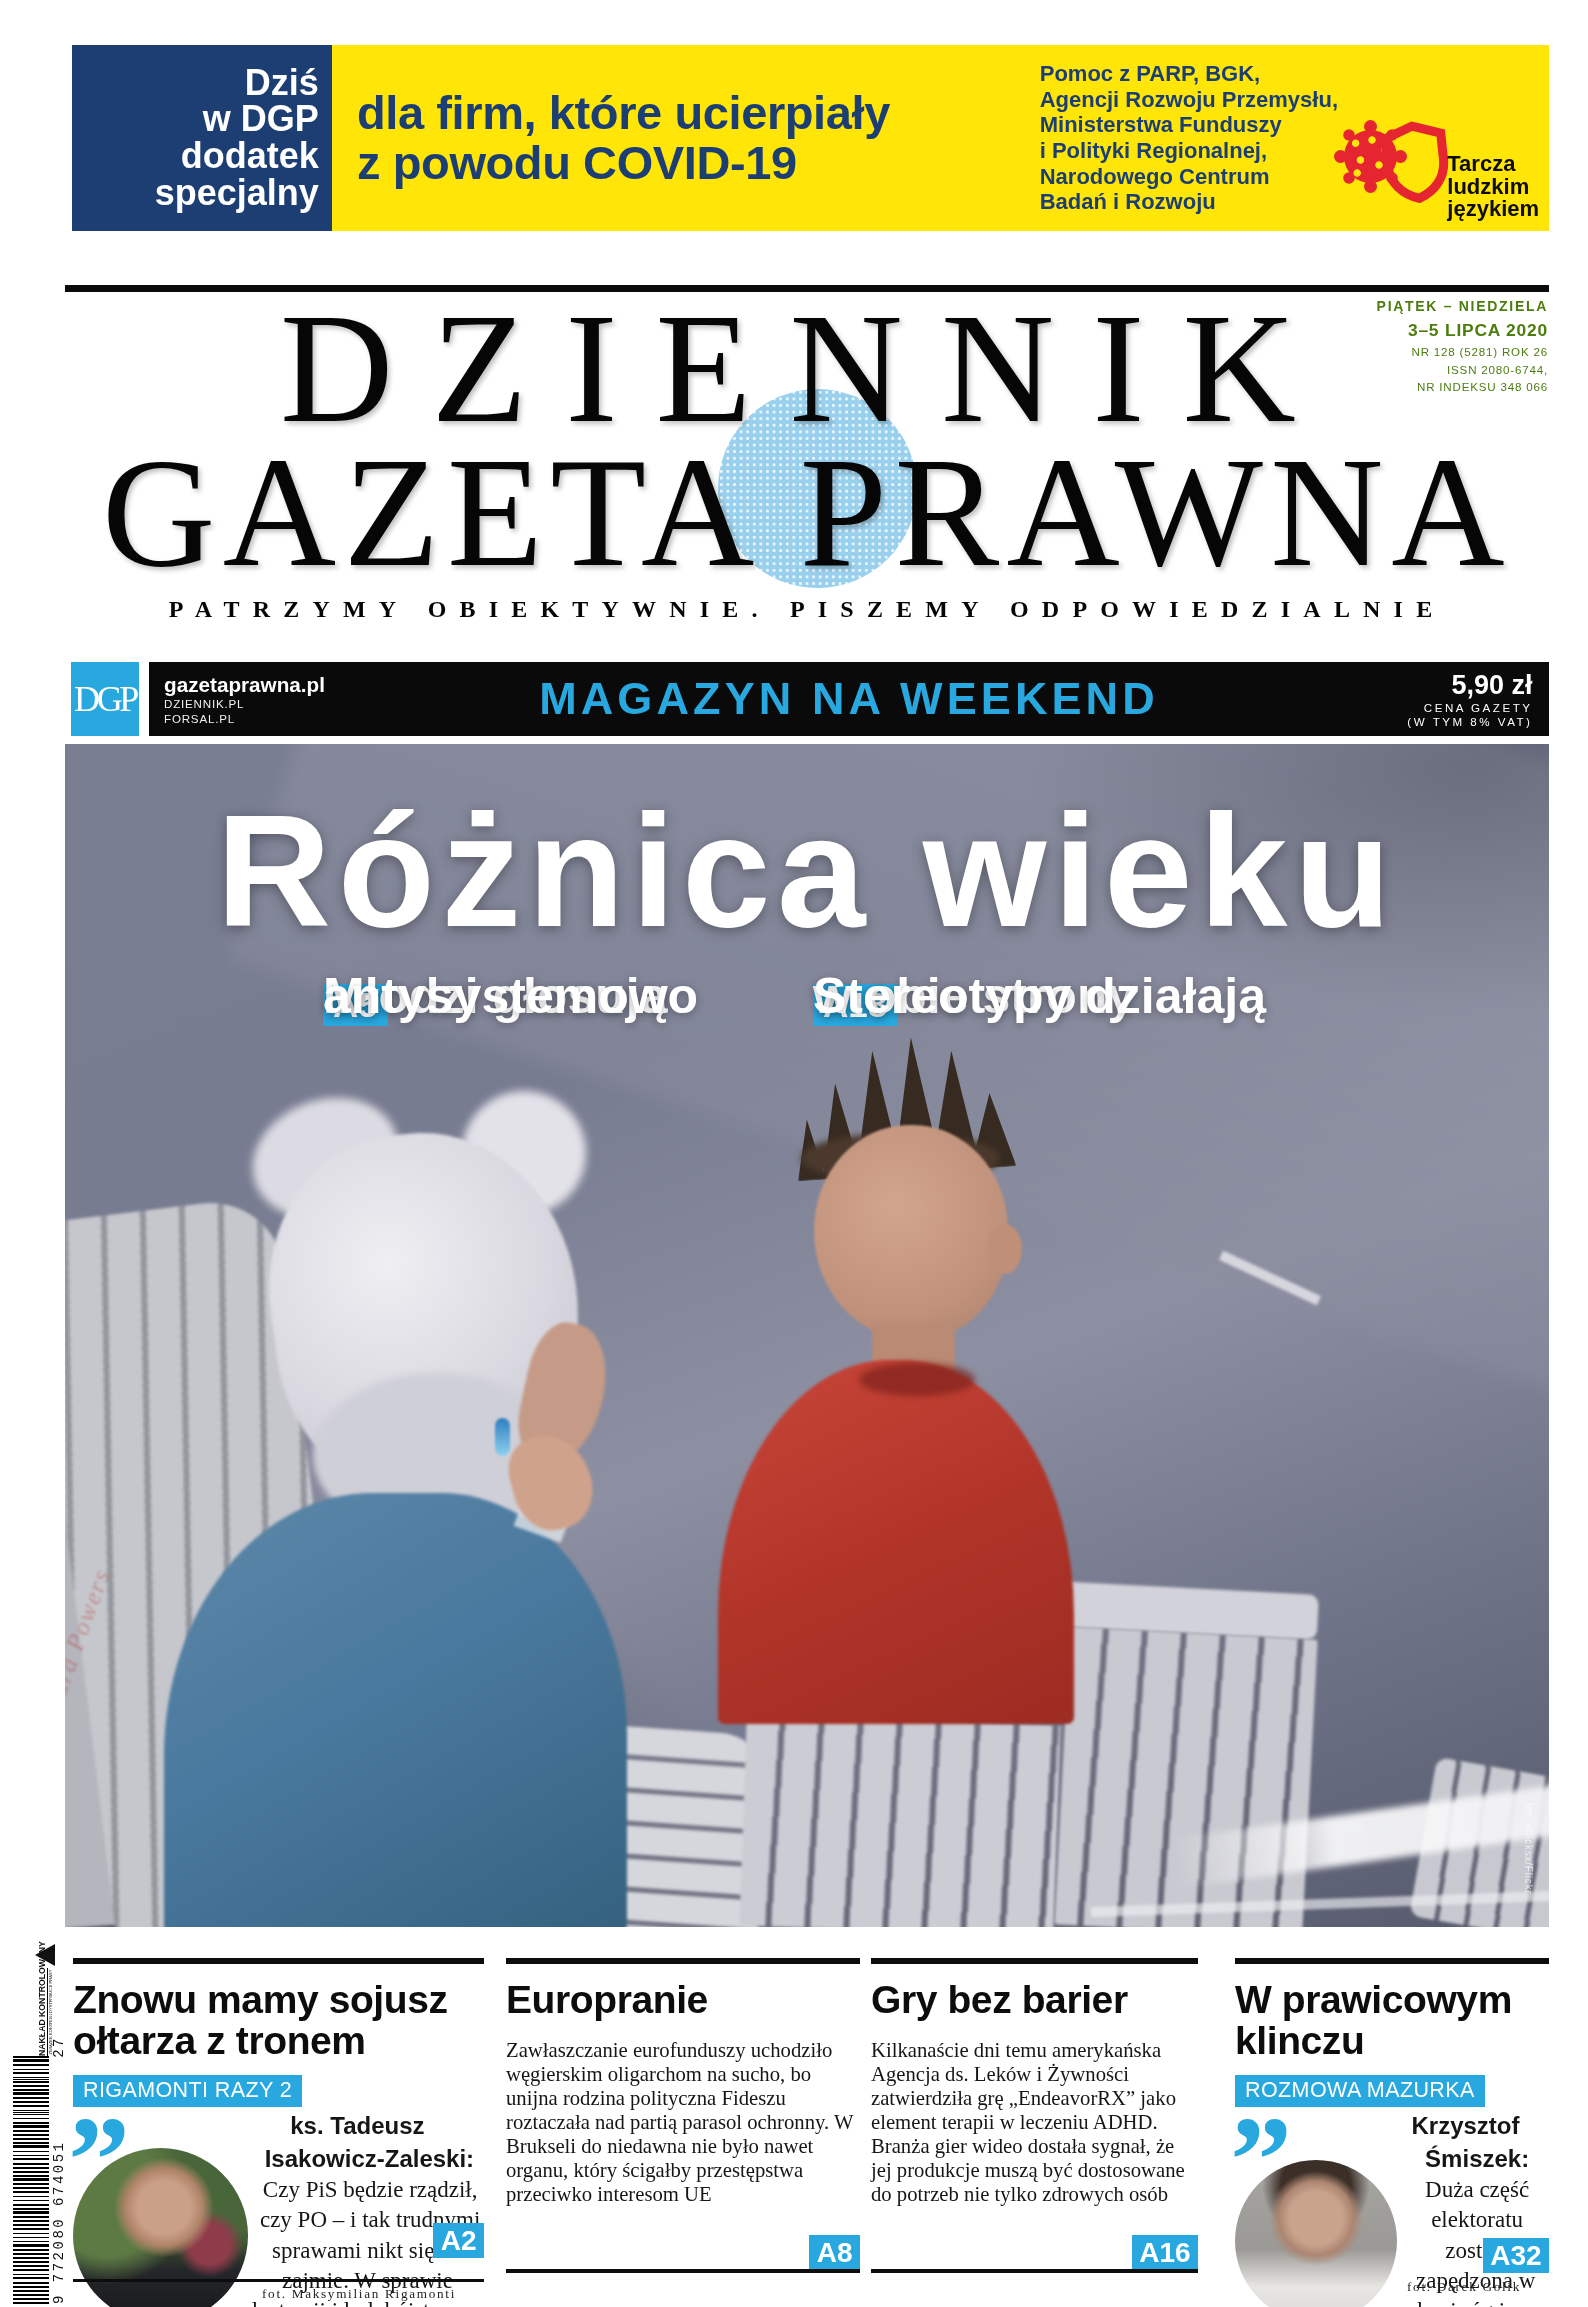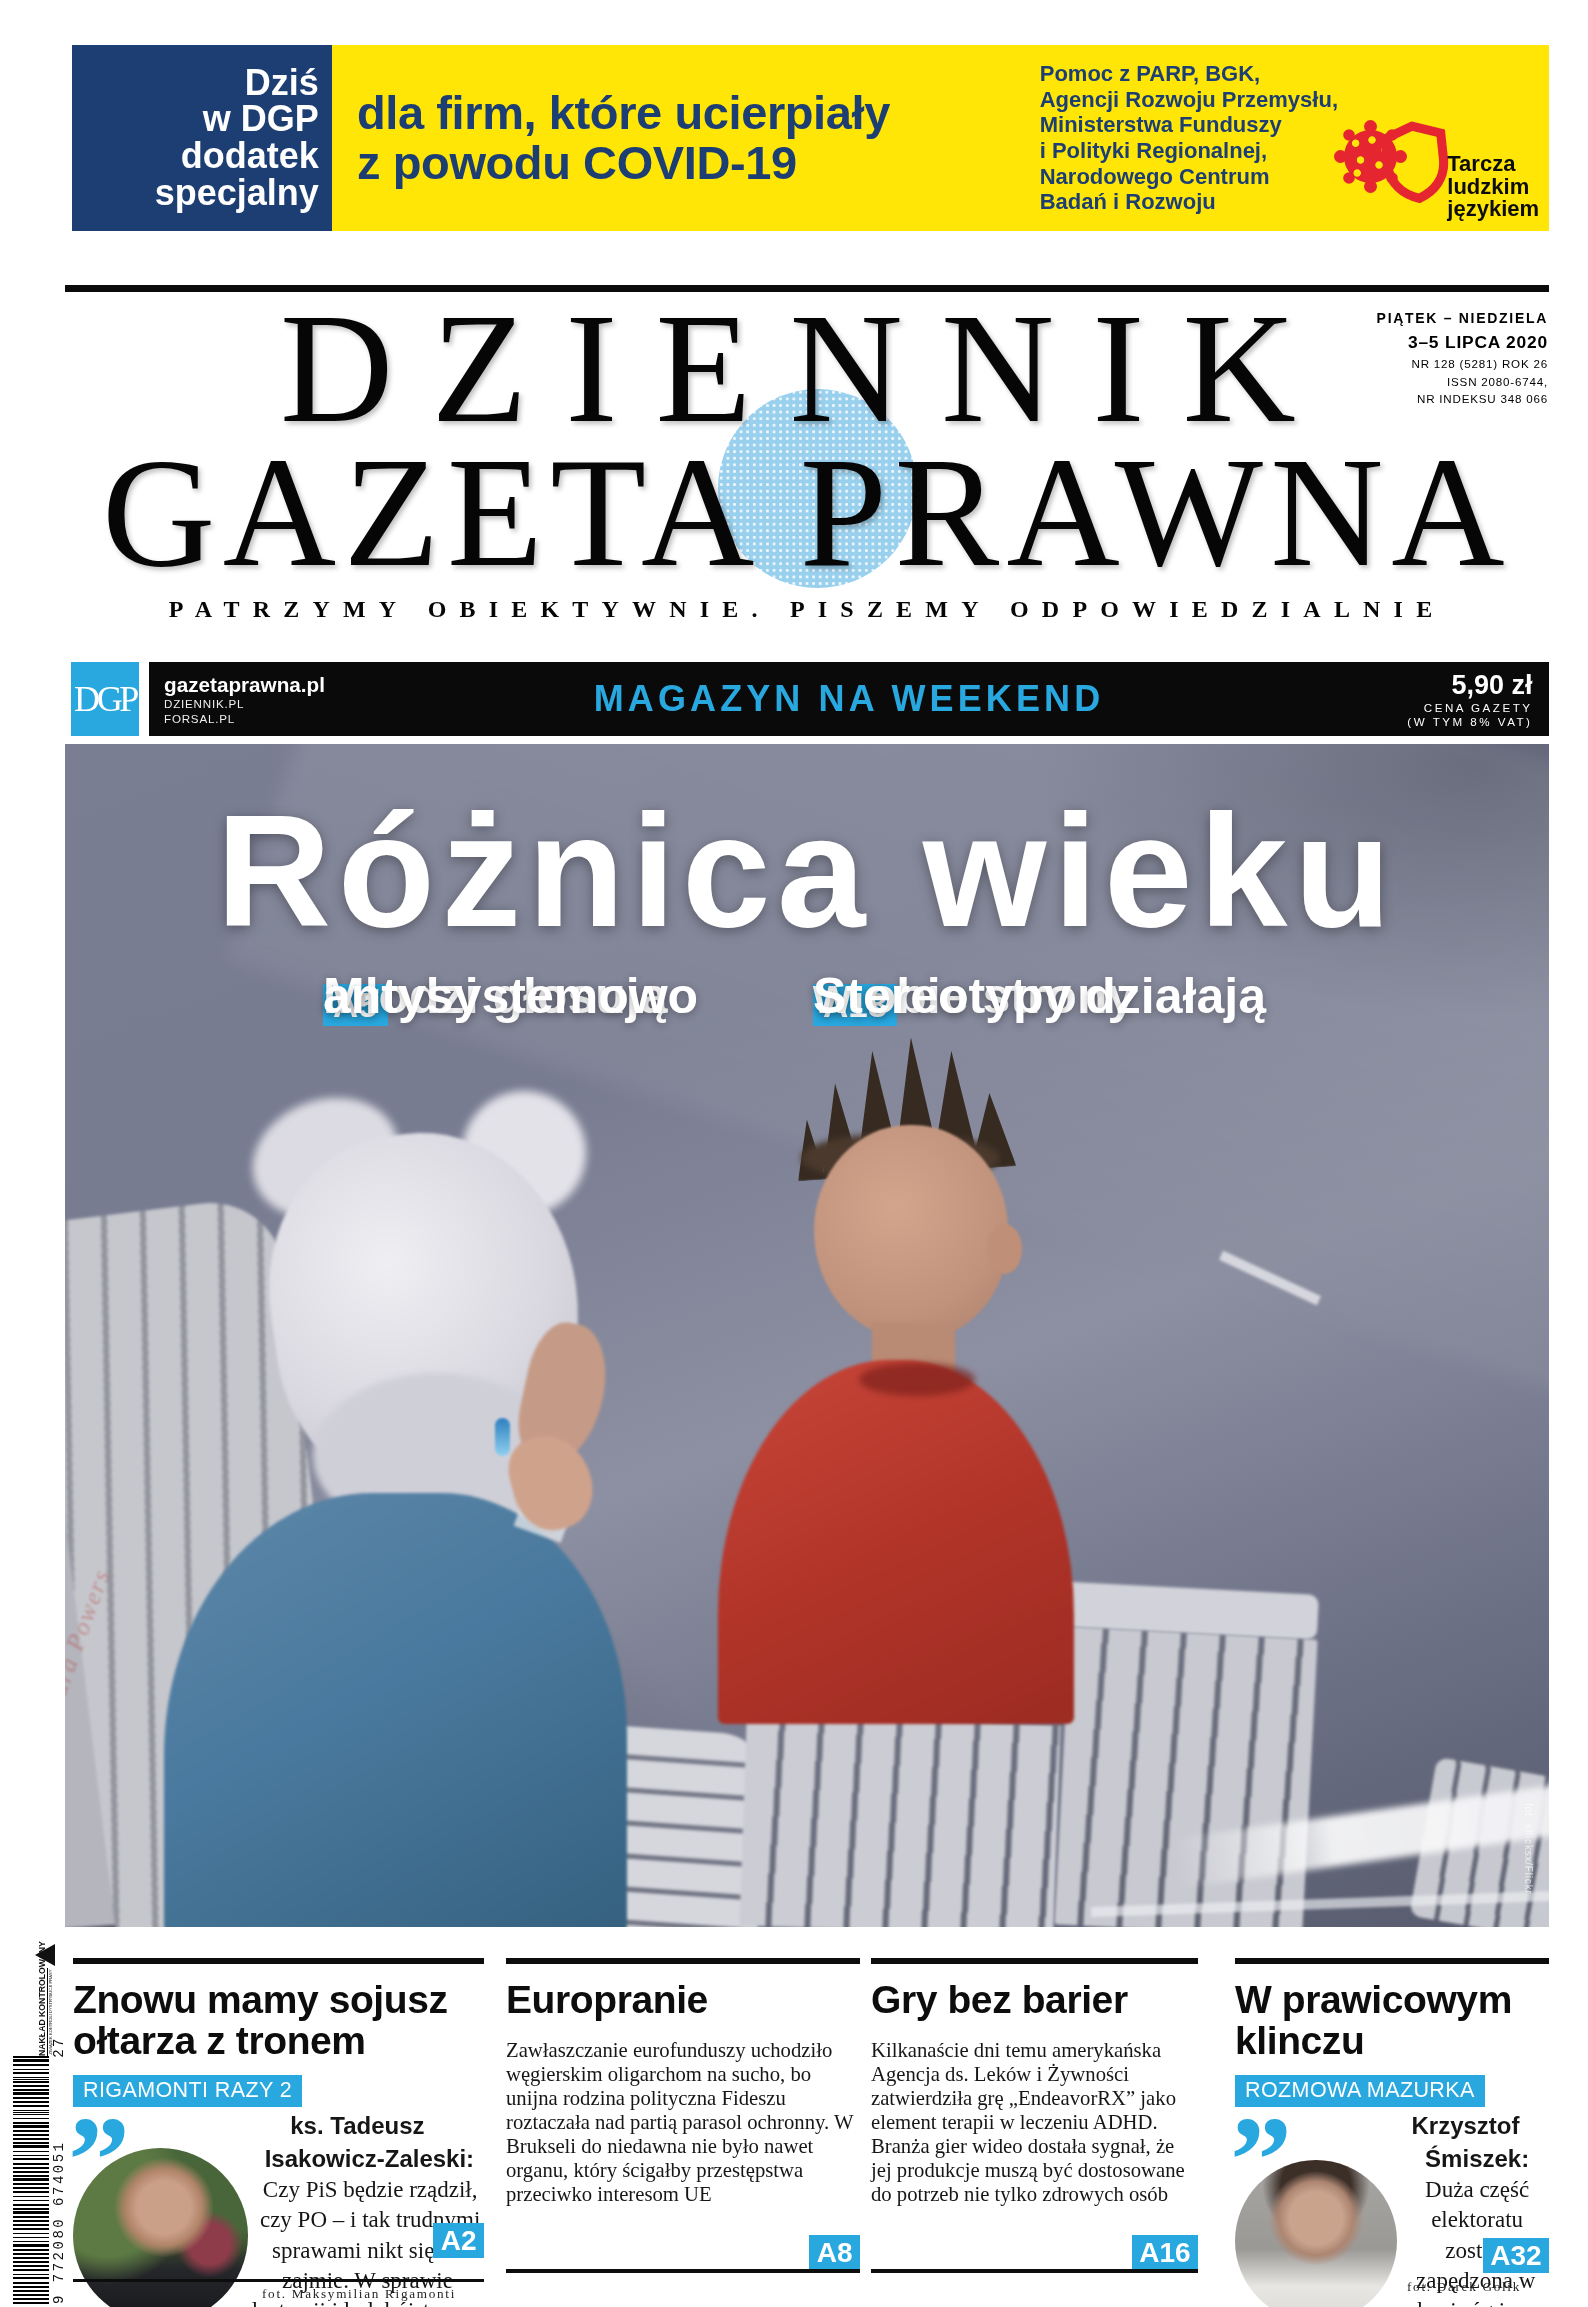--- a/index.html
+++ b/index.html
@@ -28,21 +28,21 @@
       background-color:#e52630;
       box-shadow:0 -30px 0 -20px #e52630,0 30px 0 -20px #e52630,-30px 0 0 -20px #e52630,
         30px 0 0 -20px #e52630,21.5px -21.5px 0 -20.7px #e52630,-21.5px 21.5px 0 -20.7px #e52630,
         21.5px 21.5px 0 -20.7px #e52630,-21.5px -21.5px 0 -20.7px #e52630;}
   .shield{position:absolute;left:36px;top:5px;}
   .covid-badge-text{position:absolute;left:103px;top:38px;color:#0d0d0d;font-weight:bold;
       font-size:22px;line-height:1.03;}
 
   
   .main-rule{left:65px;top:285px;width:1484px;height:6.6px;background:#0b0b0b;}
-  .dateline{right:40px;top:308px;text-align:right;line-height:1.5;color:#000000;}
+  .dateline{right:40px;top:296px;text-align:right;line-height:1.5;color:#4d7c0f;}
   .dl1{font-size:14px;font-weight:bold;letter-spacing:1.7px;}
   .dl2{font-size:17.4px;font-weight:bold;letter-spacing:0.8px;}
   .dl3{font-size:11.6px;letter-spacing:0.8px;}
 
   
   .masthead{left:65px;top:296px;width:1484px;text-align:center;font-family:"Liberation Serif",serif;color:#060606;}
   .globe{position:absolute;left:653px;top:93px;width:199px;height:199px;border-radius:50%;
       background:radial-gradient(circle at 38% 32%,#d9effa 0%,#aedcf3 40%,#7cc3e8 75%,#5bb3e1 100%);
       background-image:radial-gradient(rgba(255,255,255,.85) 1.2px,transparent 1.8px);
       background-size:6.6px 6.6px;background-color:#8ecbec;opacity:.9;z-index:0;}
@@ -56,21 +56,21 @@
   
   .dgp-logo{left:71px;top:662px;width:68px;height:74px;background:#29a8e0;color:#fff;
       font-family:"Liberation Serif",serif;font-size:36px;letter-spacing:-3.3px;
       display:flex;align-items:center;justify-content:center;}
   .infobar{left:149px;top:662px;width:1400px;height:74px;background:#0a0a0a;color:#fff;
       display:flex;align-items:center;}
   .sites{padding-left:15px;line-height:1.25;}
   .site-main{font-size:20.7px;font-weight:bold;}
   .site-sub{font-size:11.6px;letter-spacing:0.8px;color:#f0f0f0;}
   .magazine{position:absolute;left:50%;transform:translateX(-50%);color:#29a8e0;
-      font-weight:bold;font-size:36px;letter-spacing:4.1px;white-space:nowrap;}
+      font-weight:bold;font-size:45px;letter-spacing:4.1px;white-space:nowrap;}
   .price{margin-left:auto;text-align:right;padding-right:16.5px;line-height:1.2;}
   .price-main{font-size:27px;font-weight:bold;}
   .price-sub{font-size:11.6px;letter-spacing:2.5px;}
 
   
   .hero{left:65px;top:744px;width:1484px;height:1183px;overflow:hidden;
       background:linear-gradient(160deg,#7a7e93 0%,#787c91 30%,#8d90a2 55%,#6f7388 78%,#565a6c 100%);}
   .hero div{position:absolute;}
   .road-band{top:-124px;left:215px;width:1572px;height:596px;background:linear-gradient(#9b9ead,#8b8e9f);
       transform:rotate(18deg);opacity:.5;filter:blur(8.3px);}

